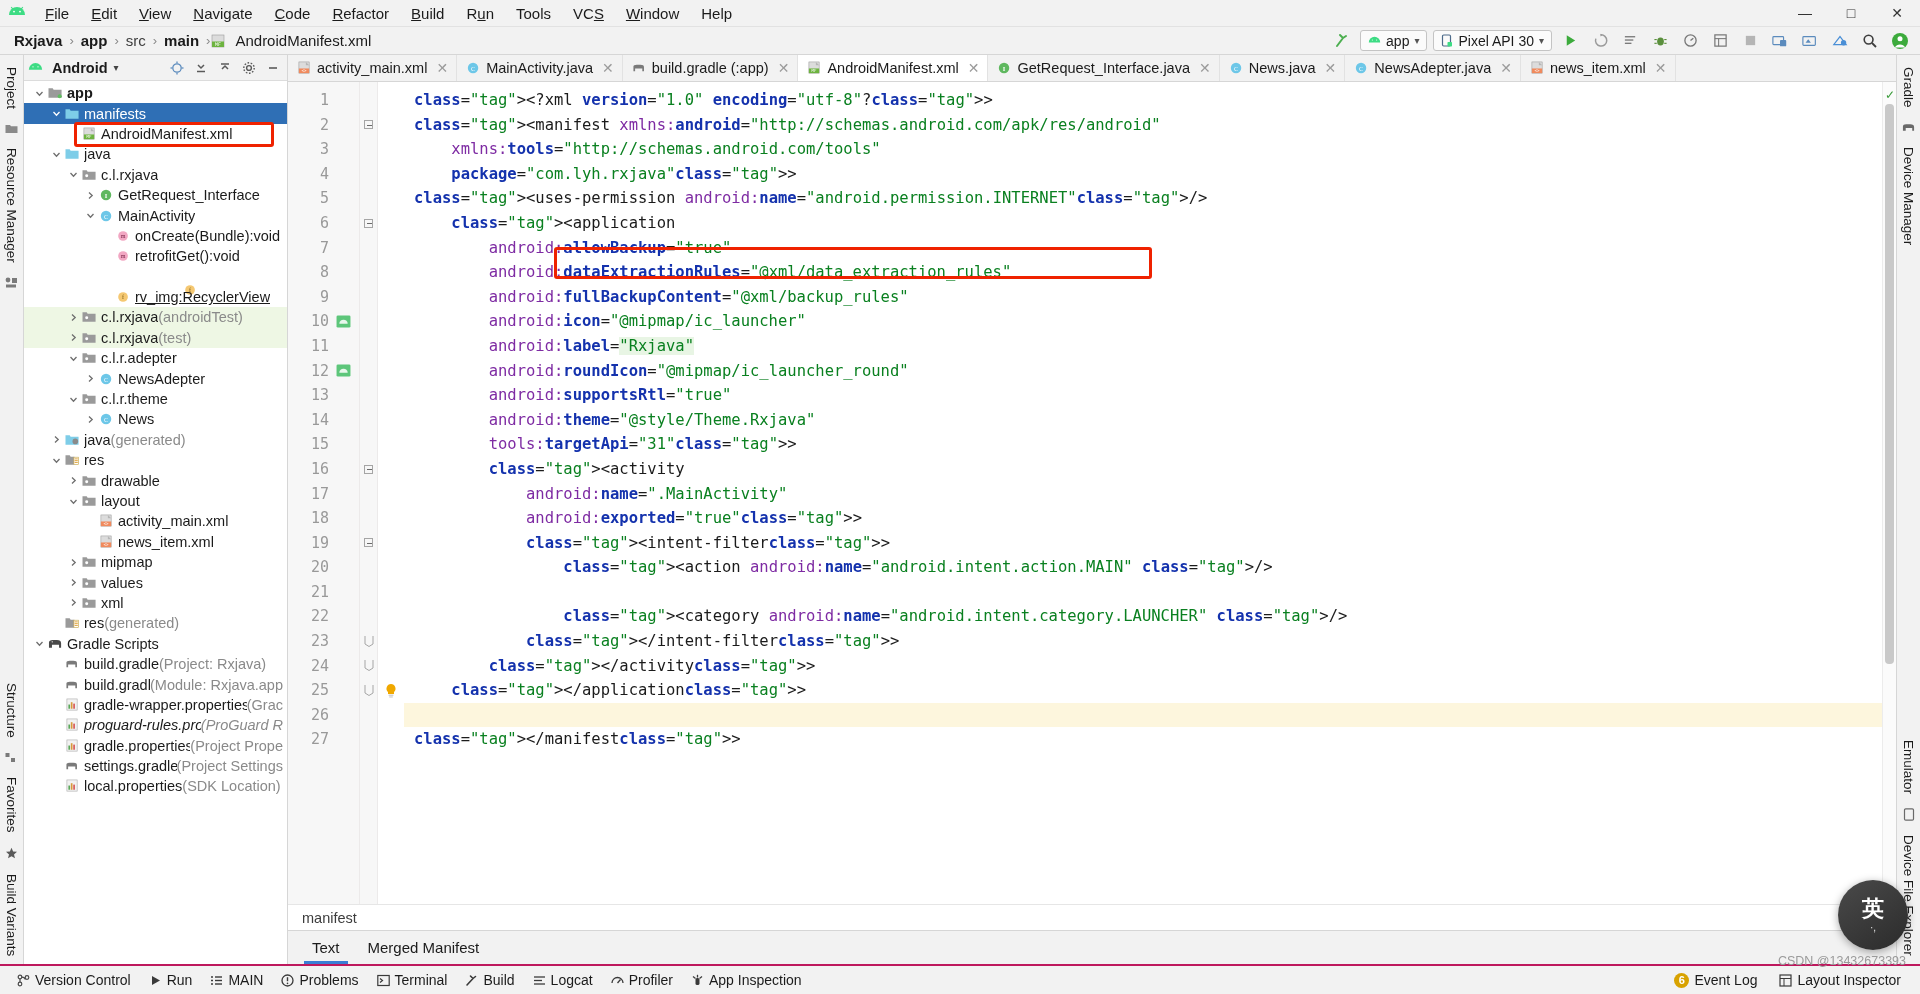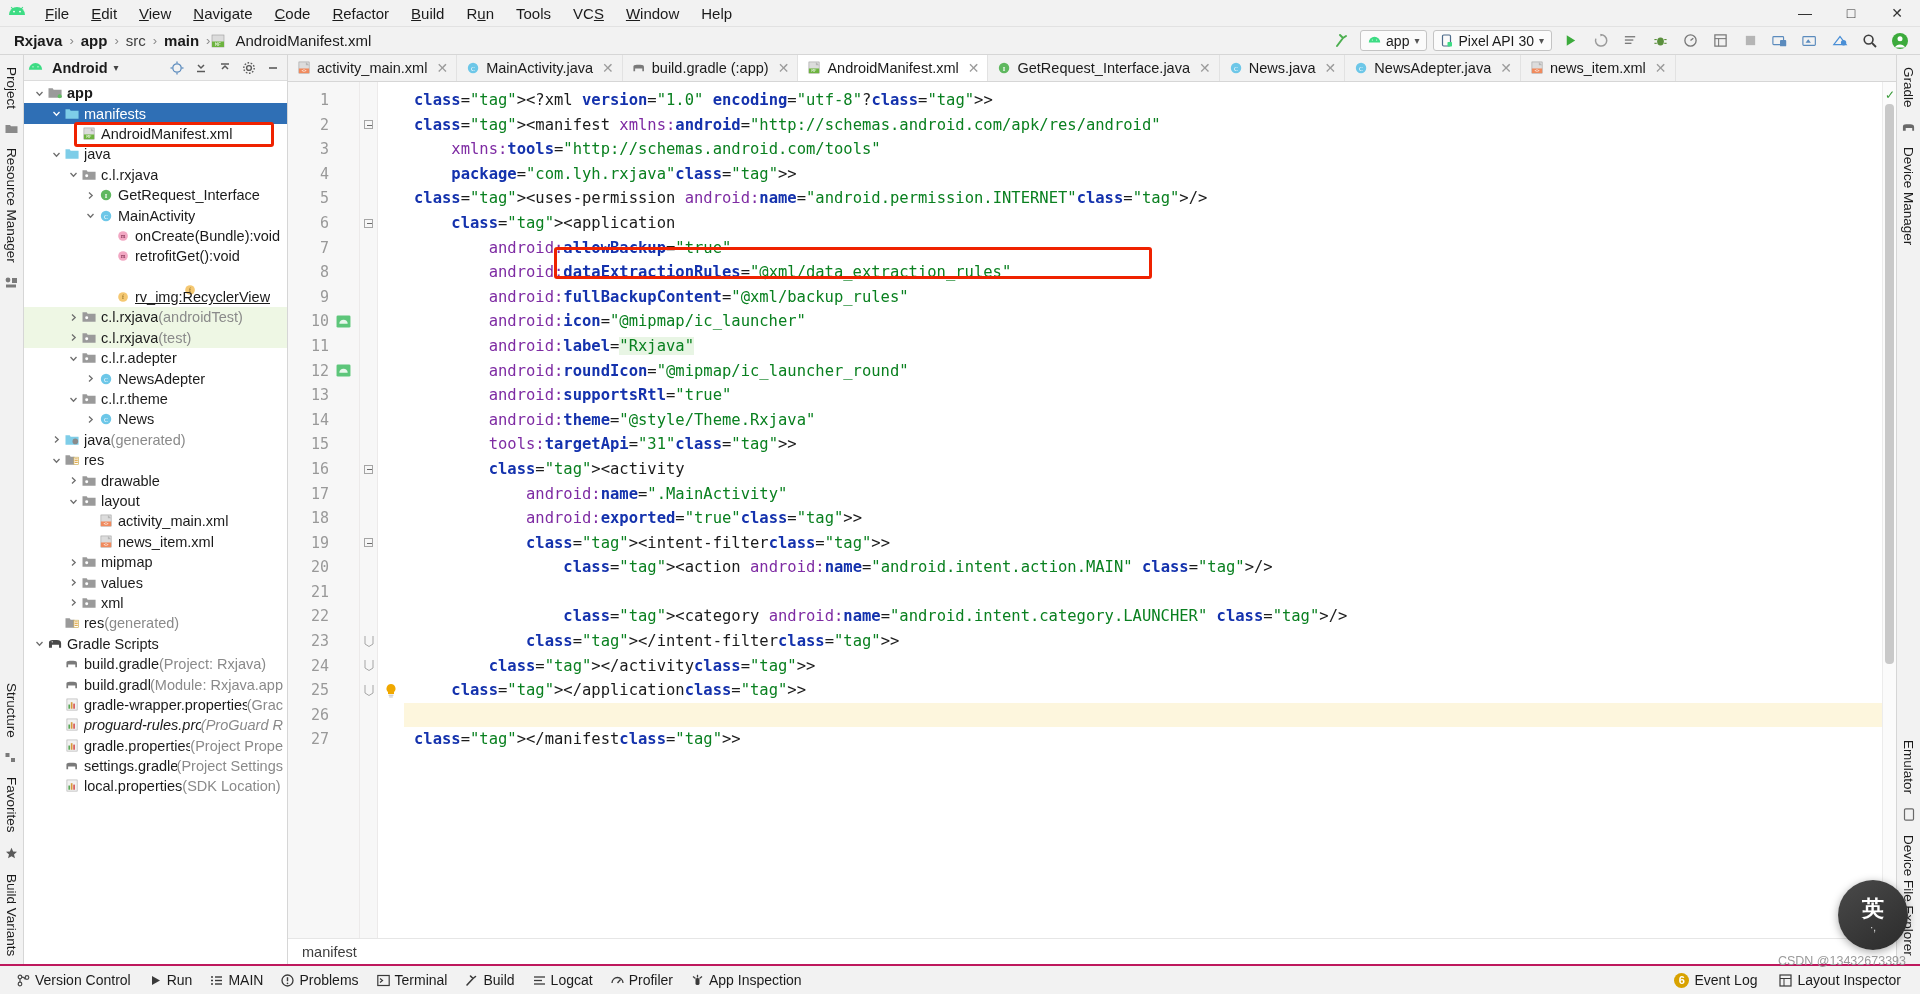--- a/index.html
+++ b/index.html
@@ -1190,20 +1190,28 @@
           <div class="okmark">✓</div>
           <div class="thumb" style="top:22px;height:560px;"></div>
         </div>
 
         <div class="codebox" style="left:266px; top:165px; width:598px; height:32px;"></div>
       </div>
 
       <div class="edfoot">
         <span>manifest</span>
       </div>
+      <div class="viewtabs">
+        <div class="vtab active">
+            <span>Text</span>
+          </div>
+        <div class="vtab">
+            <span>Merged Manifest</span>
+          </div>
+      </div>
     </div>
 
     <div class="vstrip right">
       <div class="vlabel">Gradle</div>
       <div class="vicon">
         <svg width="13" height="11" viewBox="0 0 14 11">
             <path d="M1 9 L1 4.5 Q1 2 4.5 2 L9 2 Q13 2 13 5 L13 9 L11 9 L11 6 L4 6 L4 9 Z" fill="#6a6a6a"></path>
           </svg>
       </div>
       <div class="vlabel">Device Manager</div>

